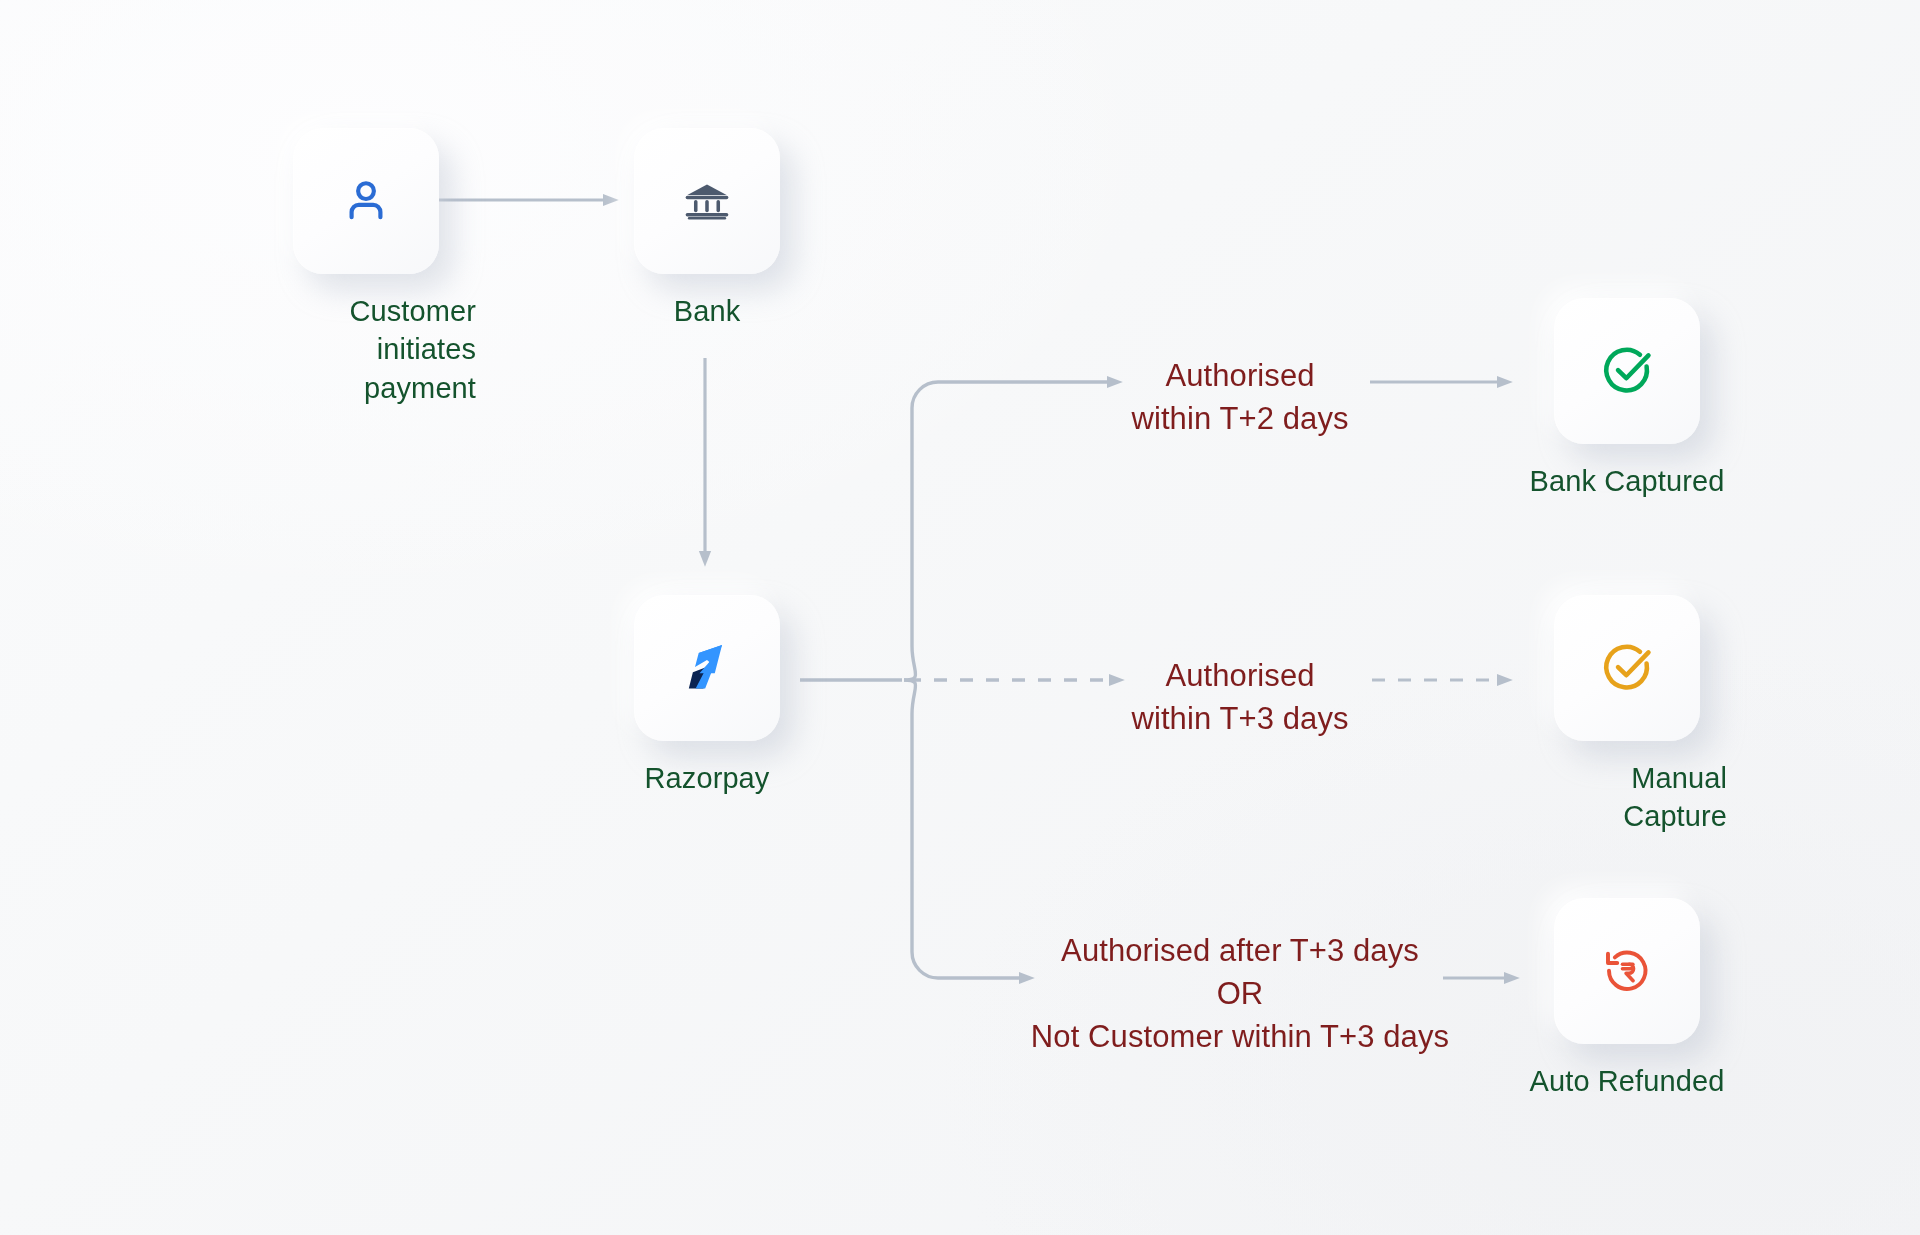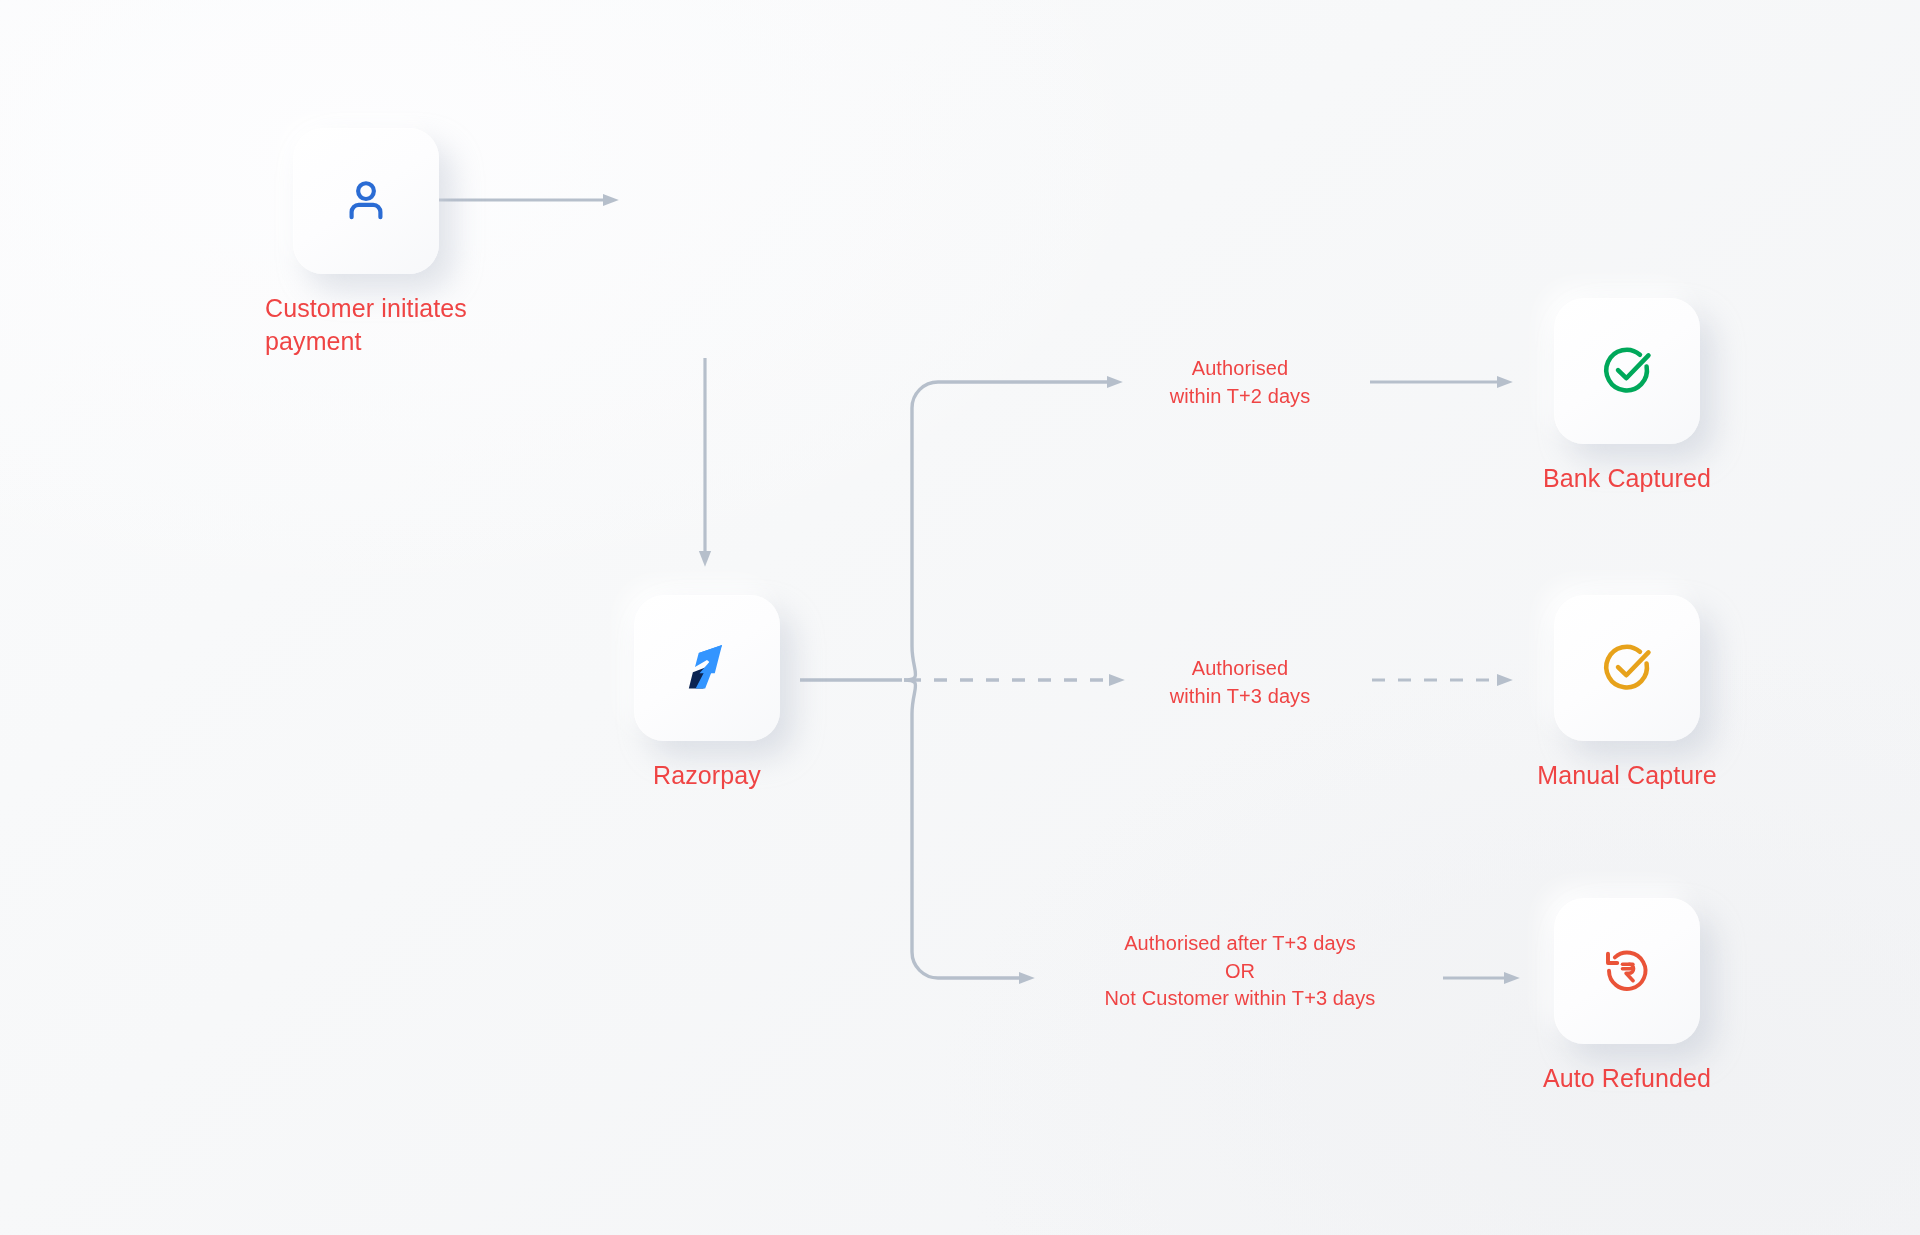--- a/index.html
+++ b/index.html
@@ -55,49 +55,49 @@
       14px 16px 30px rgba(180,188,202,0.40),
       -10px -10px 24px rgba(255,255,255,0.95),
       inset 1px 1px 2px rgba(255,255,255,0.85);
     display:flex;
     align-items:center;
     justify-content:center;
   }
 
   .node-label {
     margin-top:18px;
-    font-size:25px;
+    font-size:29px;
     line-height:1.32;
     font-weight:400;
     letter-spacing:0.1px;
-    color:#ef4444;
-    text-align:left;
+    color:#14532d;
+    text-align:right;
     white-space:pre-line;
   }
 
   
   #node-customer { left:256px; top:128px;  width:220px; }
   #node-bank     { left:632px; top:128px;  width:150px; }
   #node-razorpay { left:632px; top:595px;  width:150px; }
   #node-captured { left:1527px; top:298px; width:200px; }
   #node-manual   { left:1527px; top:595px; width:200px; }
   #node-refunded { left:1527px; top:898px; width:200px; }
 
   #node-customer .node-card,
   #node-captured .node-card,
   #node-manual .node-card,
   #node-refunded .node-card { margin:0 auto; }
 
   
   .edge-label {
     position:absolute;
     text-align:center;
-    font-size:20px;
+    font-size:31px;
     line-height:1.38;
-    color:#ef4444;
+    color:#7f1d1d;
     font-weight:400;
     letter-spacing:0.1px;
   }
   .edge-label b { font-weight:400; }
 
   #label-top    { left:1110px; top:355px; width:260px; }
   #label-middle { left:1110px; top:655px; width:260px; }
   #label-bottom { left:1020px; top:930px; width:440px; }
 
   .svg-icon { display:block; }
@@ -143,20 +143,34 @@
     <div class="node-card">
       <svg class="svg-icon" width="54" height="54" viewBox="0 0 24 24" fill="none" stroke="#2b6cd4" stroke-width="1.85" stroke-linecap="round" stroke-linejoin="round">
         <circle cx="12" cy="7.6" r="3.5"></circle>
         <path d="M5.6 19.2v-2.3a3.2 3.2 0 0 1 3.2-3.2h6.4a3.2 3.2 0 0 1 3.2 3.2v2.3"></path>
       </svg>
     </div>
     <div class="node-label">Customer initiates
 payment</div>
   </div>
 
+  <div class="node" id="node-bank">
+    <div class="node-card">
+      <svg class="svg-icon" width="50" height="50" viewBox="0 0 24 24" fill="none" stroke="#4d5a6e" stroke-width="1.7" stroke-linecap="round" stroke-linejoin="round">
+        <path d="M2.6 9.1 12 4.1l9.4 5z" fill="#4d5a6e" stroke="none"></path>
+        <line x1="2.6" y1="10.3" x2="21.4" y2="10.3"></line>
+        <line x1="6.6" y1="12.4" x2="6.6" y2="16.6"></line>
+        <line x1="12" y1="12.4" x2="12" y2="16.6"></line>
+        <line x1="17.4" y1="12.4" x2="17.4" y2="16.6"></line>
+        <line x1="2.6" y1="18.6" x2="21.4" y2="18.6"></line>
+        <line x1="3.4" y1="20.3" x2="20.6" y2="20.3" stroke-width="1.2"></line>
+      </svg>
+    </div>
+    <div class="node-label">Bank</div>
+  </div>
 
   <div class="node" id="node-razorpay">
     <div class="node-card">
       <svg class="svg-icon" width="58" height="58" viewBox="0 0 40 44">
         <path d="M9.3 25.3 6.2 37.6h11.1l4.4-17.2z" fill="#0b2452"></path>
         <path d="M31.4 4.6 25.9 26 14.3 26 26.5 12.1 10.9 21.3 13.7 10.7z" fill="#3395ff"></path>
         <path d="M13.7 10.7 31.4 4.6 18.6 37.6h-7.2L21.8 17.4z" fill="#3395ff"></path>
       </svg>
     </div>
     <div class="node-label">Razorpay</div>

